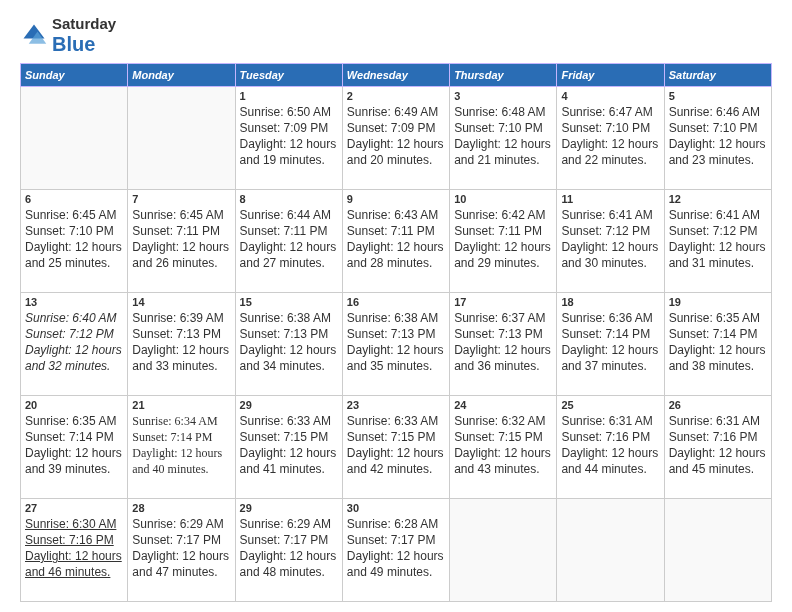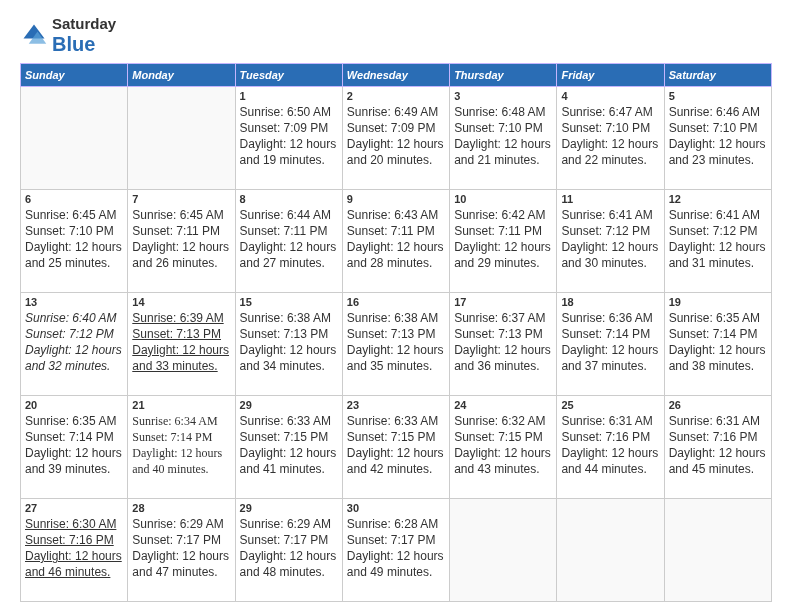--- a/index.html
+++ b/index.html
@@ -212,21 +212,21 @@
         </tr>
         <tr>
           <td>
             <span class="day-num">13</span>
             <div class="cell-info" style="white-space: pre-line; font-style: italic;">Sunrise: 6:40 AM
 Sunset: 7:12 PM
 Daylight: 12 hours and 32 minutes.</div>
           </td>
           <td>
             <span class="day-num">14</span>
-            <div class="cell-info" style="white-space: pre-line; text-decoration: underline;">Sunrise: 6:39 AM
+            <div class="cell-info" style="white-space: pre-line;">Sunrise: 6:39 AM
 Sunset: 7:13 PM
 Daylight: 12 hours and 33 minutes.</div>
           </td>
           <td>
             <span class="day-num">15</span>
             <div class="cell-info" style="white-space: pre-line;">Sunrise: 6:38 AM
 Sunset: 7:13 PM
 Daylight: 12 hours and 34 minutes.</div>
           </td>
           <td>

